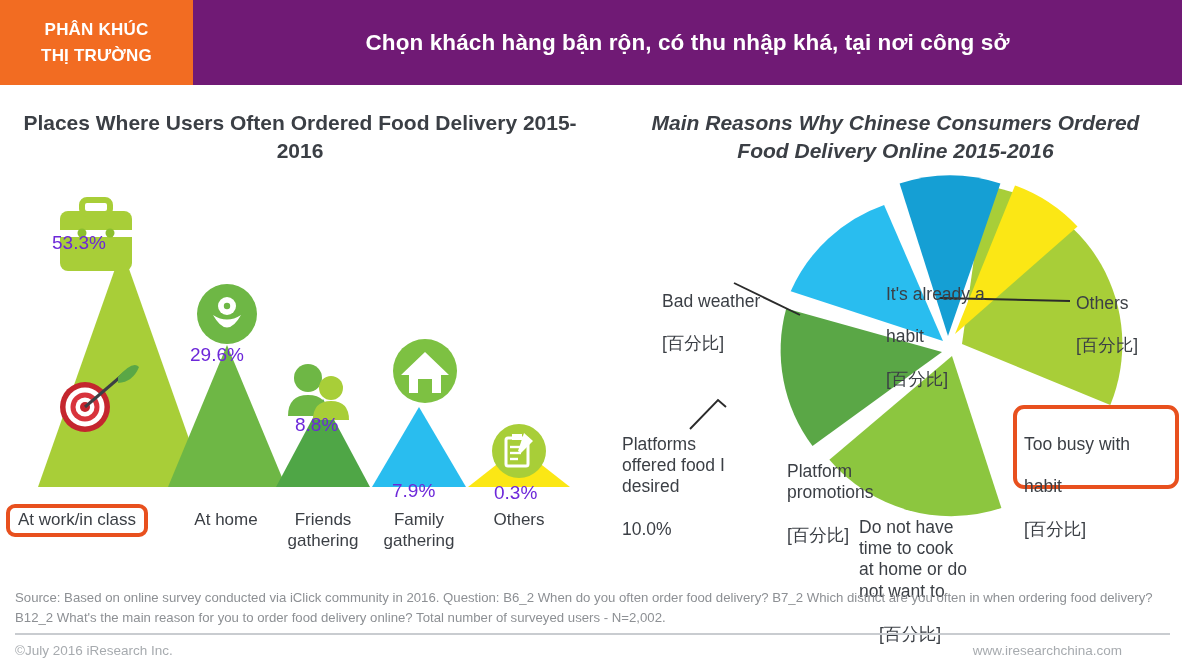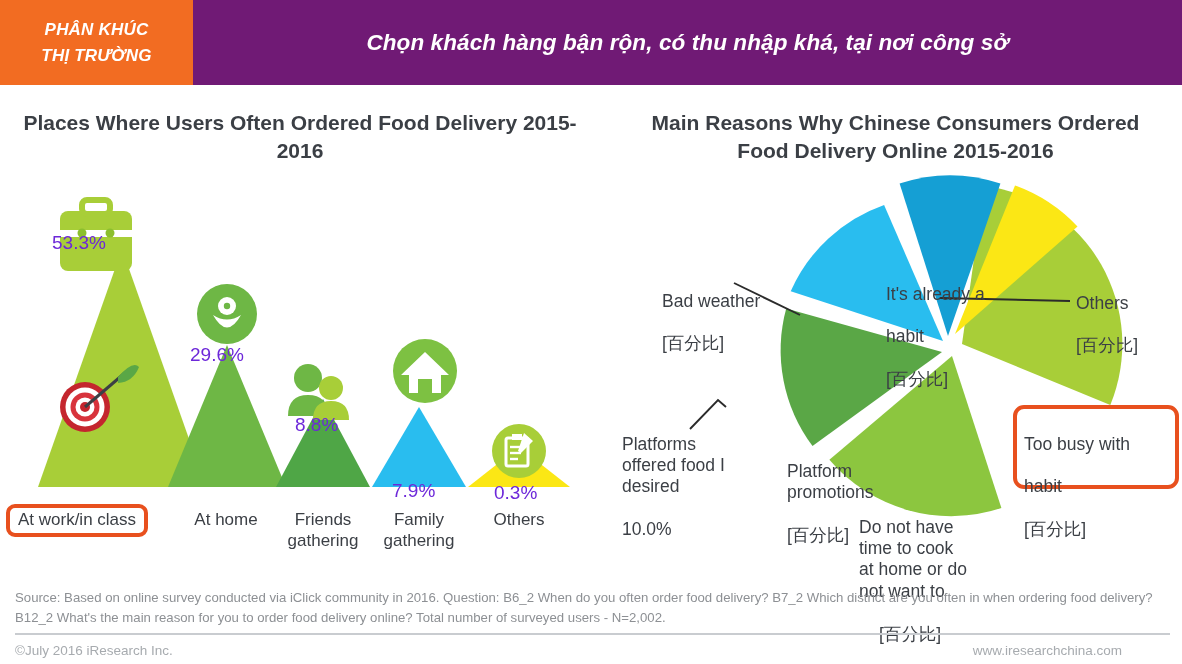--- a/index.html
+++ b/index.html
@@ -4,41 +4,41 @@
 <style>
   html,body{margin:0;padding:0;}
   body{
     width:1182px;height:664px;
     background:#ffffff;
     font-family:"Liberation Sans", sans-serif;
     overflow:hidden;
     position:relative;
   }
   
-  #header{position:absolute;left:0;top:0;width:1182px;height:74px;display:flex;font-style:italic;}
+  #header{position:absolute;left:0;top:0;width:1182px;height:74px;display:flex;}
   #tag-block{
     width:193px;height:85px;background:#F26C22;
     display:flex;flex-direction:column;align-items:center;justify-content:center;
     color:#ffffff;font-weight:bold;font-size:17px;line-height:1.5;letter-spacing:.2px;
   }
   #title-block{
     flex:1;height:85px;background:#701a75;
     display:flex;align-items:center;justify-content:center;
     color:#ffffff;font-weight:bold;font-size:22.5px;letter-spacing:.1px;
   }
 
   
   #left-panel{position:absolute;left:0;top:95px;width:600px;height:480px;}
   #right-panel{position:absolute;left:600px;top:95px;width:582px;height:480px;}
 
   .chart-title{
     text-align:center;color:#3b3f45;font-weight:bold;
     font-size:21px;line-height:1.32;margin:0;padding:14px 14px 0 14px;
   }
-  #right-panel .chart-title{padding-left:24px;padding-right:15px;}
+  #right-panel .chart-title{padding-left:24px;padding-right:15px;font-style:italic;}
 
   
   #tri-chart{position:relative;width:600px;height:400px;}
   #tri-svg{position:absolute;left:0;top:0;}
   .pct-label{
     position:absolute;color:#6d28d9;font-size:19px;white-space:nowrap;
   }
   .cat-label{
     position:absolute;color:#3b3f45;font-size:17px;text-align:center;
     line-height:1.2;white-space:pre-line;

